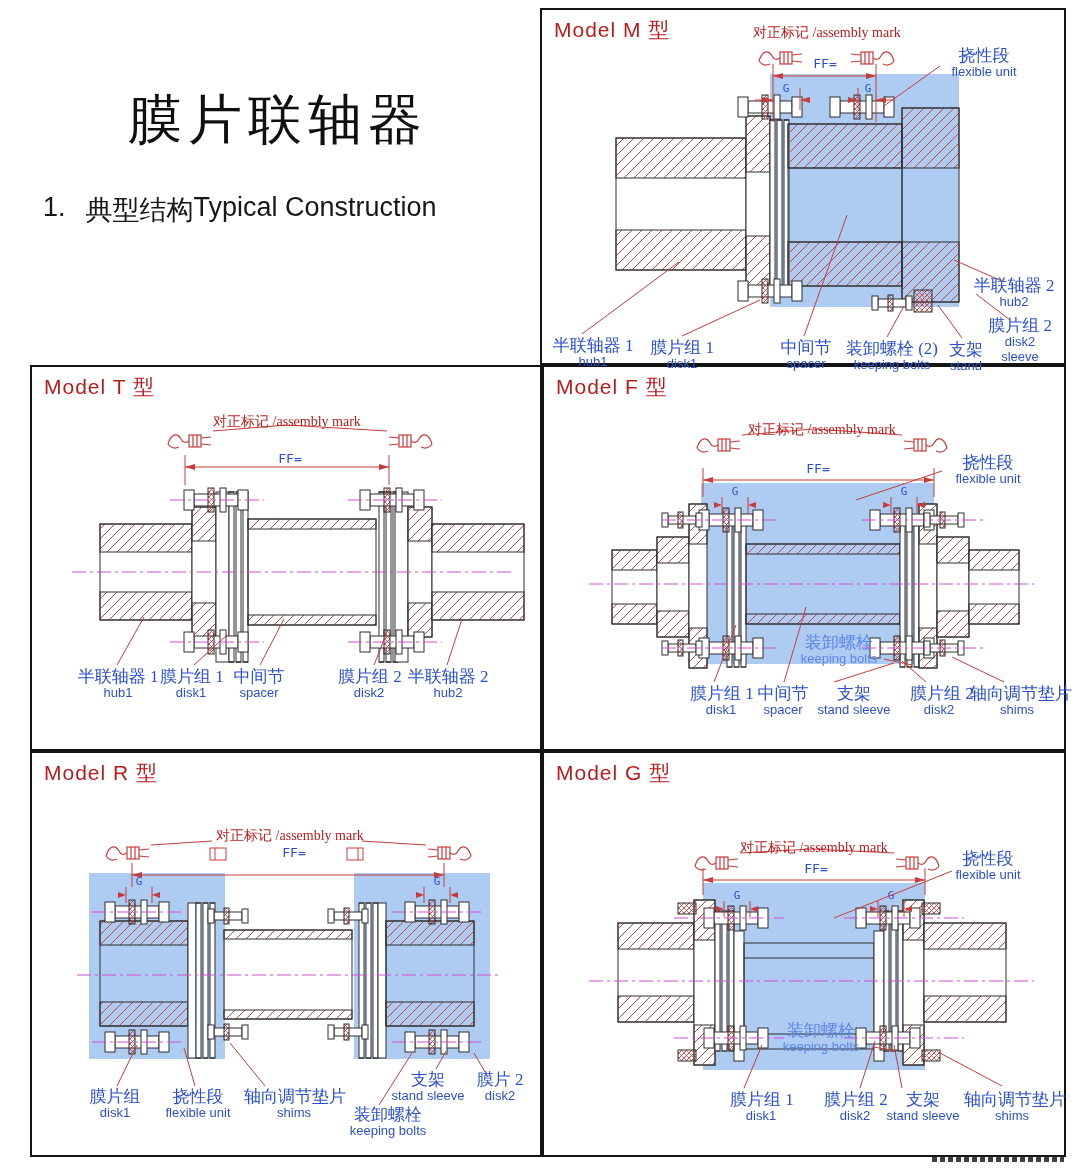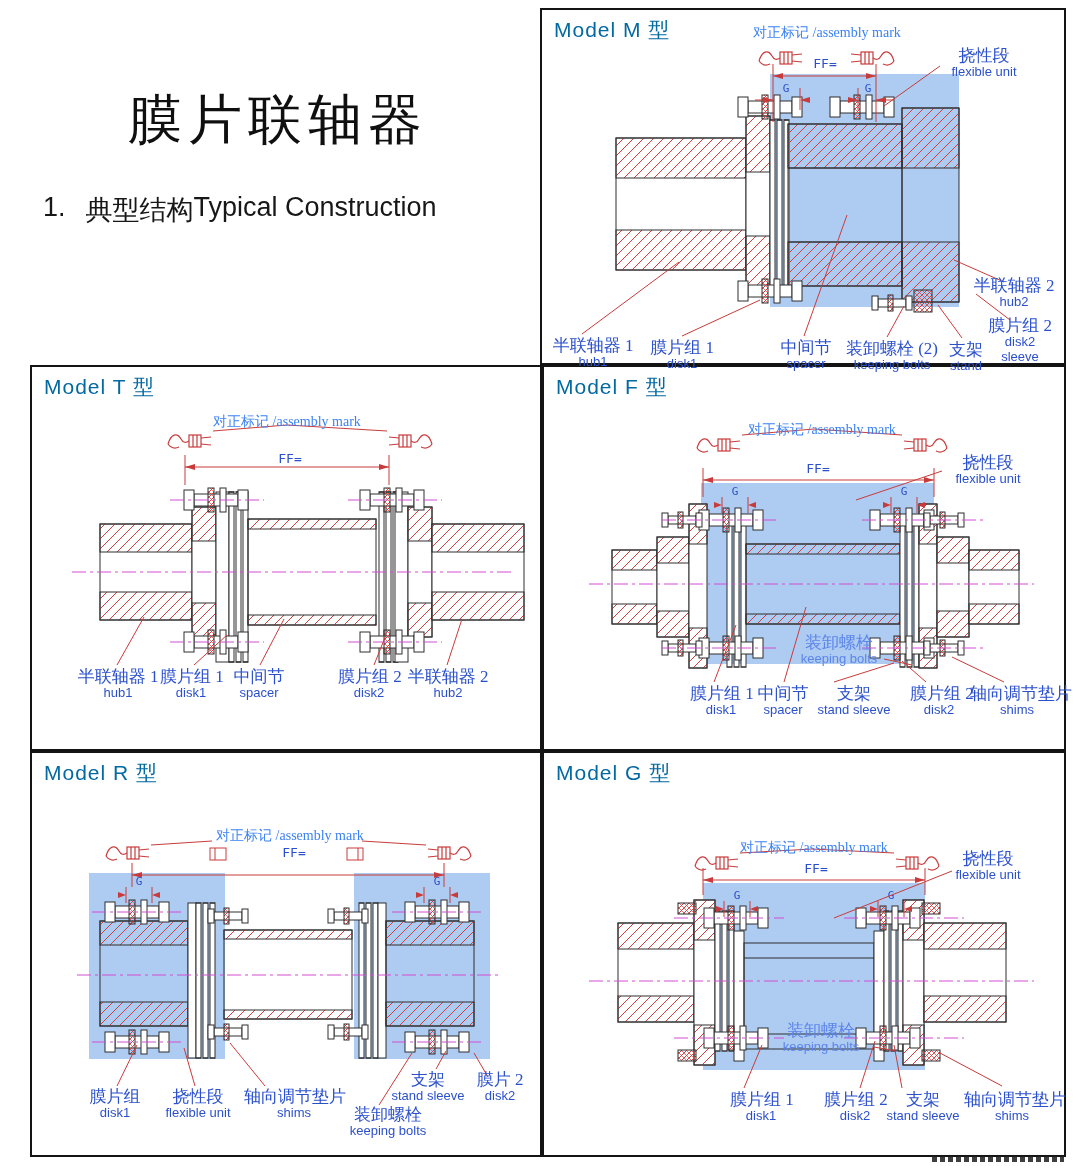--- a/index.html
+++ b/index.html
@@ -4,27 +4,27 @@
 <style>
   html,body{margin:0;padding:0}
   body{width:1080px;height:1174px;position:relative;background:#fff;
        font-family:"Liberation Sans",sans-serif;overflow:hidden}
   .panel{position:absolute;border:2px solid #141414;background:#fff;box-sizing:border-box}
   #p-m{left:540px;top:8px;width:526px;height:357px}
   #p-t{left:30px;top:365px;width:512px;height:386px}
   #p-f{left:542px;top:365px;width:524px;height:386px}
   #p-r{left:30px;top:751px;width:512px;height:406px}
   #p-g{left:542px;top:751px;width:524px;height:406px}
-  .ph{position:absolute;left:12px;top:6px;font-size:21px;color:#0369a1;letter-spacing:1px;z-index:4}
+  .ph{position:absolute;left:12px;top:6px;font-size:21px;color:#b91c1c;letter-spacing:1px;z-index:4}
   .draw{position:absolute;left:0;top:0;z-index:1}
   .co{position:absolute;text-align:center;color:#2b50cc;line-height:1.12;z-index:3}
   .co .zh{font-size:17px;font-family:"Liberation Serif","DejaVu Serif",serif;white-space:nowrap}
   .co .en{font-size:13px;font-family:Liberation Sans, sans-serif;white-space:nowrap}
   .co.inner{color:#5c85ea}
-  .am{position:absolute;text-align:center;color:#3b82f6;font-size:14px;
+  .am{position:absolute;text-align:center;color:#b91c1c;font-size:14px;
       font-family:"Liberation Serif","DejaVu Serif",serif;white-space:nowrap;z-index:3}
   .gt{fill:#2b50cc;font-size:11px;font-family:"DejaVu Sans Mono",monospace;text-anchor:middle}
   .fft{fill:#2b50cc;font-size:13px;font-family:"DejaVu Sans Mono",monospace;text-anchor:middle}
   .k{stroke:#2f2f2f;fill:none;stroke-width:1}
   .kf{stroke:#2f2f2f;fill:#fff;stroke-width:1}
   .kh{stroke:#2f2f2f;fill:url(#hx);stroke-width:1}
   .kh2{stroke:#2f2f2f;fill:url(#hx2);stroke-width:1}
   .r{stroke:#c93b3b;fill:none;stroke-width:1}
   .rf{fill:#c93b3b;stroke:none}
   .mg{stroke:#d24fd2;stroke-width:1;fill:none;stroke-dasharray:14 4 3 4}

